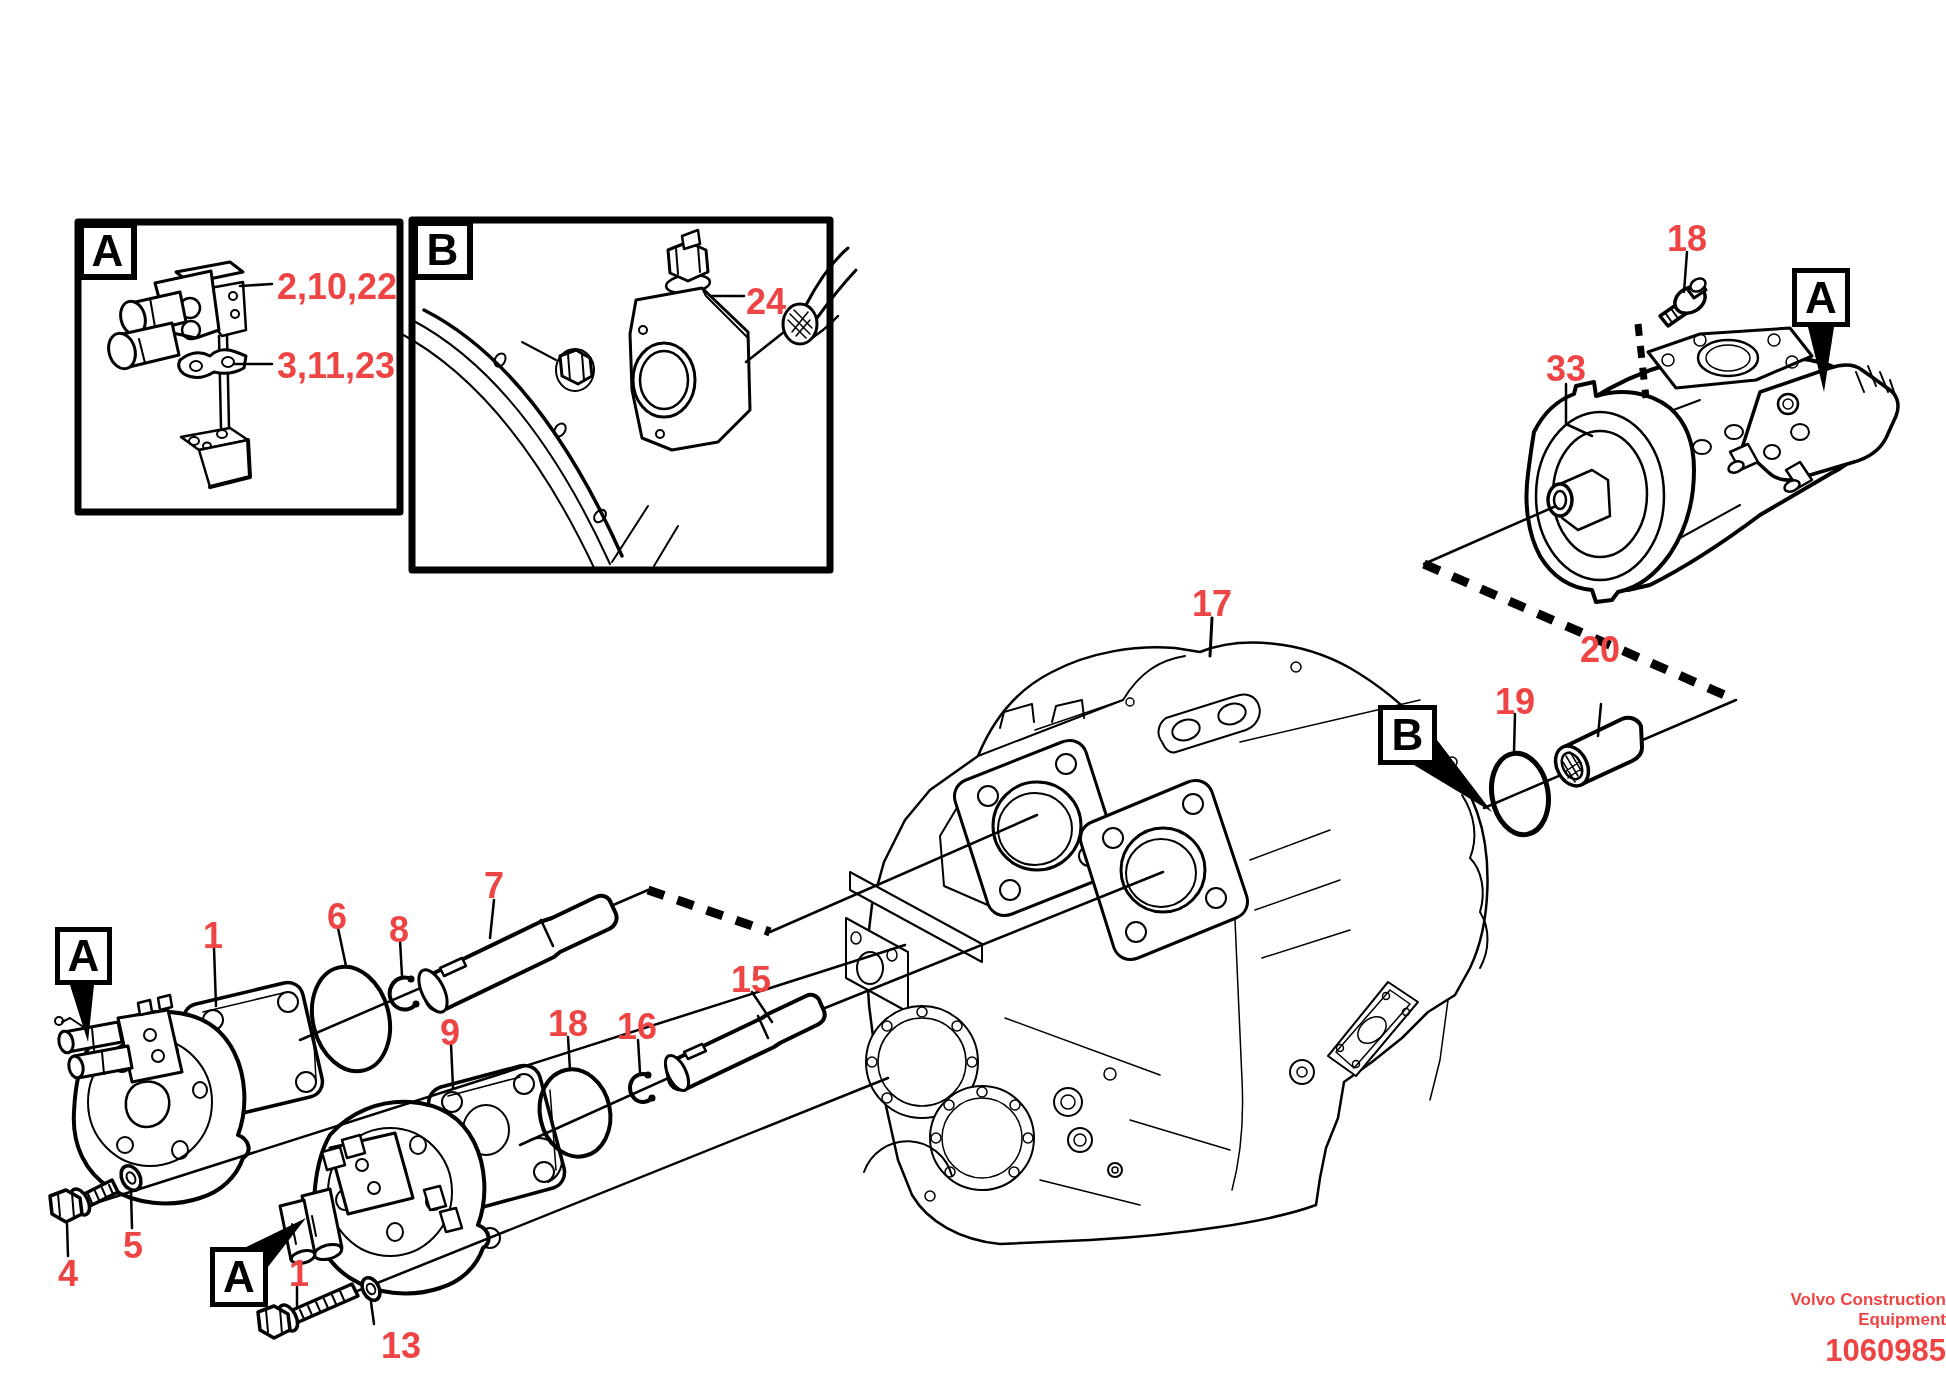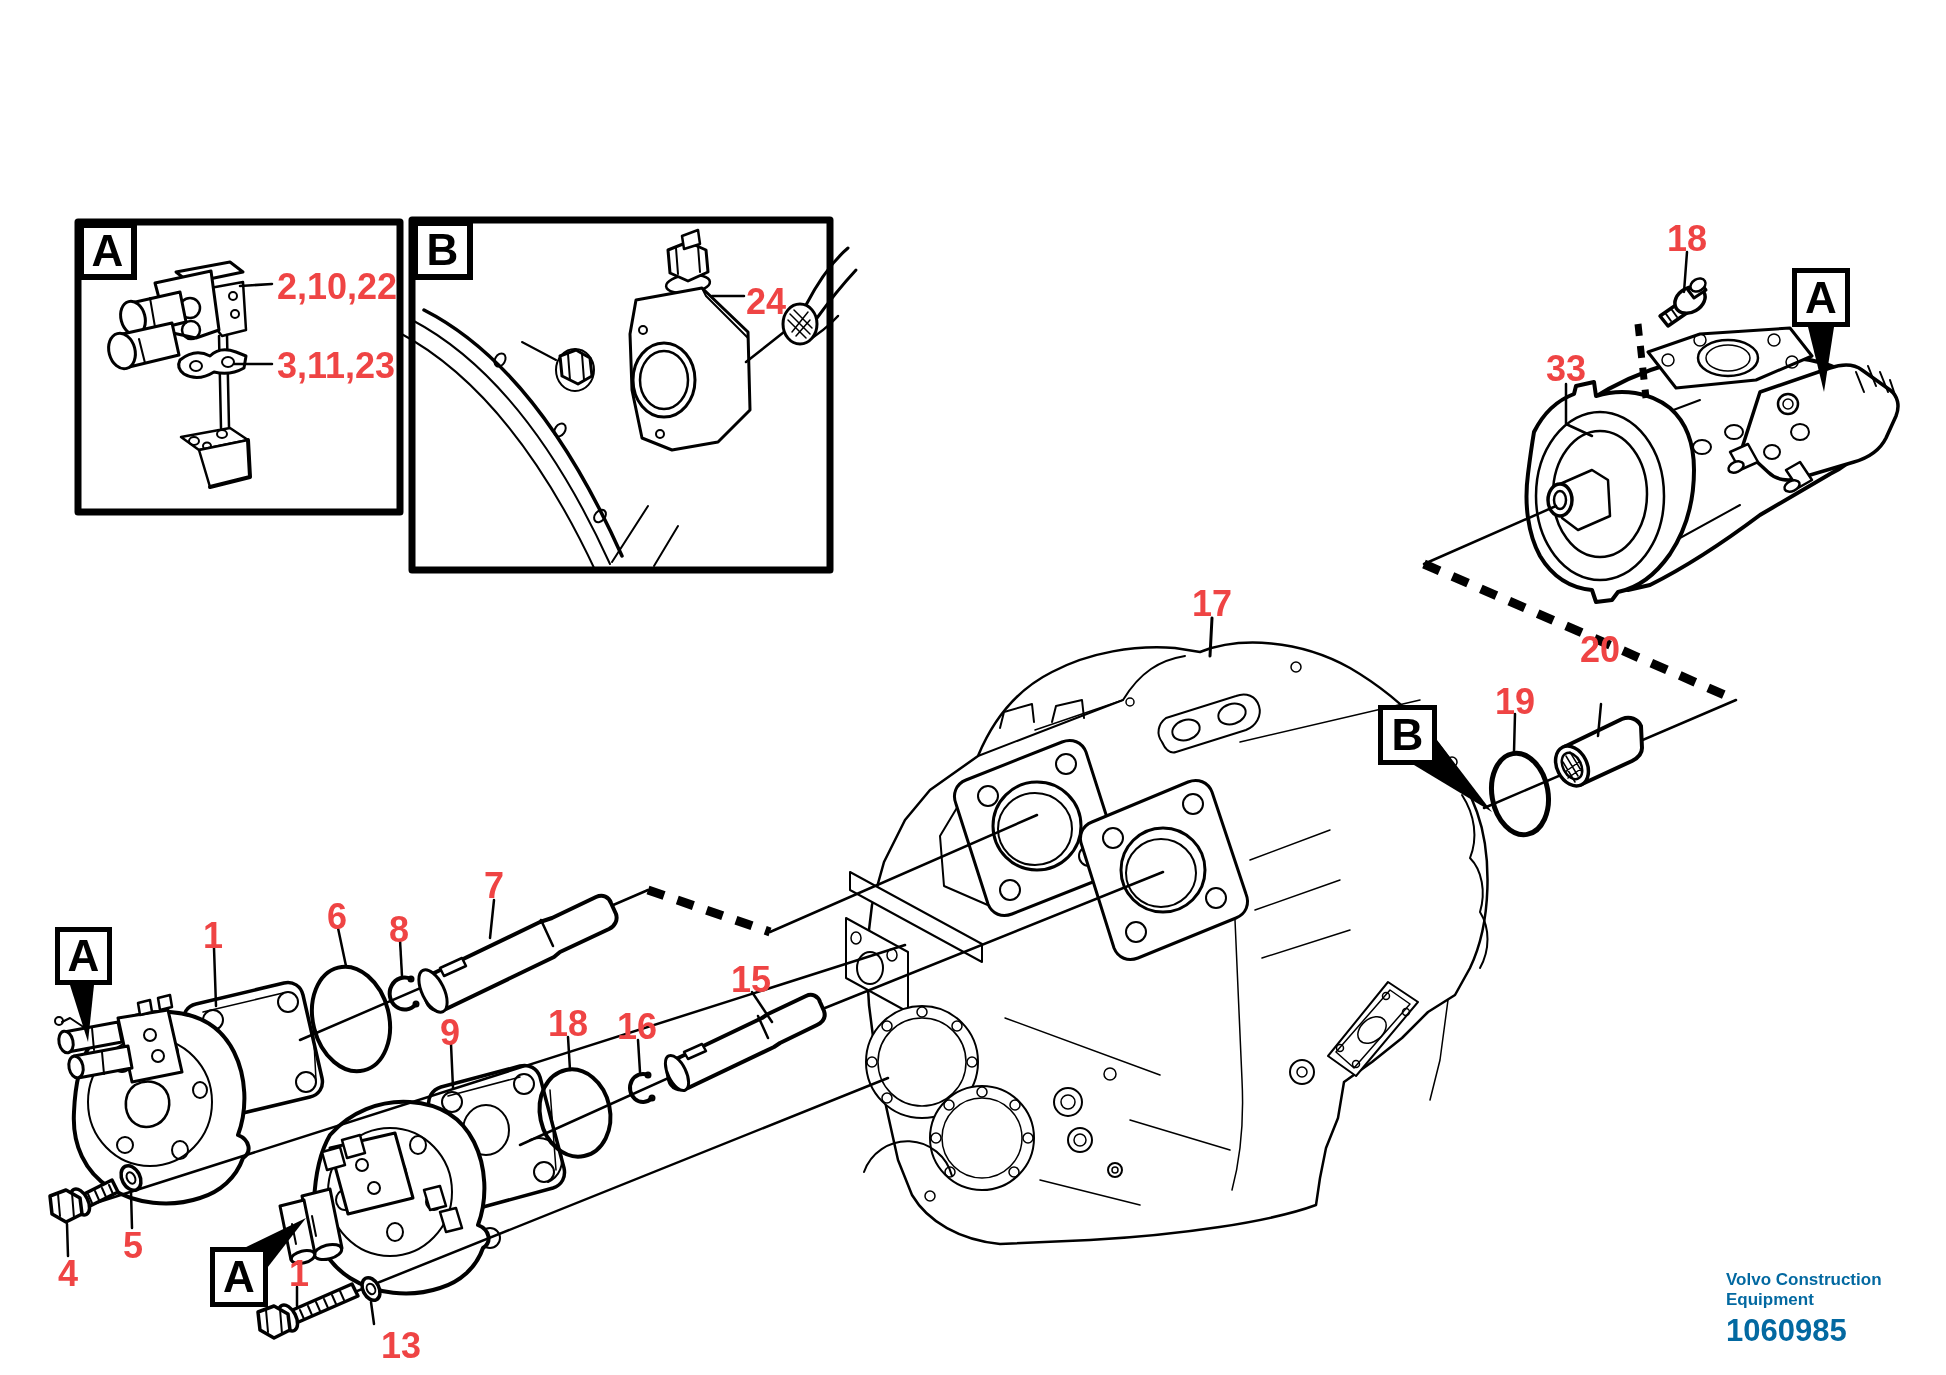--- a/index.html
+++ b/index.html
@@ -12,21 +12,21 @@
   .w5{stroke-width:5}.w7{stroke-width:7}
   .fw{fill:#ffffff}.fb{fill:#000000;stroke:none}
   .dash{stroke-width:9;stroke-dasharray:17 14;stroke-linecap:butt}
   .dash2{stroke-width:7;stroke-dasharray:12 10;stroke-linecap:butt}
   .plbl{position:absolute;font-weight:bold;font-size:36px;line-height:1;color:#ef4444;
         white-space:nowrap;transform:translateX(-50%);}
   .plbl.al{transform:none;}
   .tile{position:absolute;display:flex;align-items:center;justify-content:center;
         font-weight:bold;font-size:44px;color:#000;background:#fff;
         border:6px solid #000;box-sizing:border-box;}
-  .footer{position:absolute;text-align:left;color:#0369a1;font-weight:bold;}
+  .footer{position:absolute;text-align:right;color:#ef4444;font-weight:bold;margin-top:20px;}
   .footer .brand{font-size:17px;line-height:1.18;}
   .footer .num{font-size:31px;margin-top:3px;}
 </style>
 </head>
 <body>
 
 <div class="stage">
 <svg width="1946" height="1375" viewBox="0 0 1946 1375">
 
   <g>

